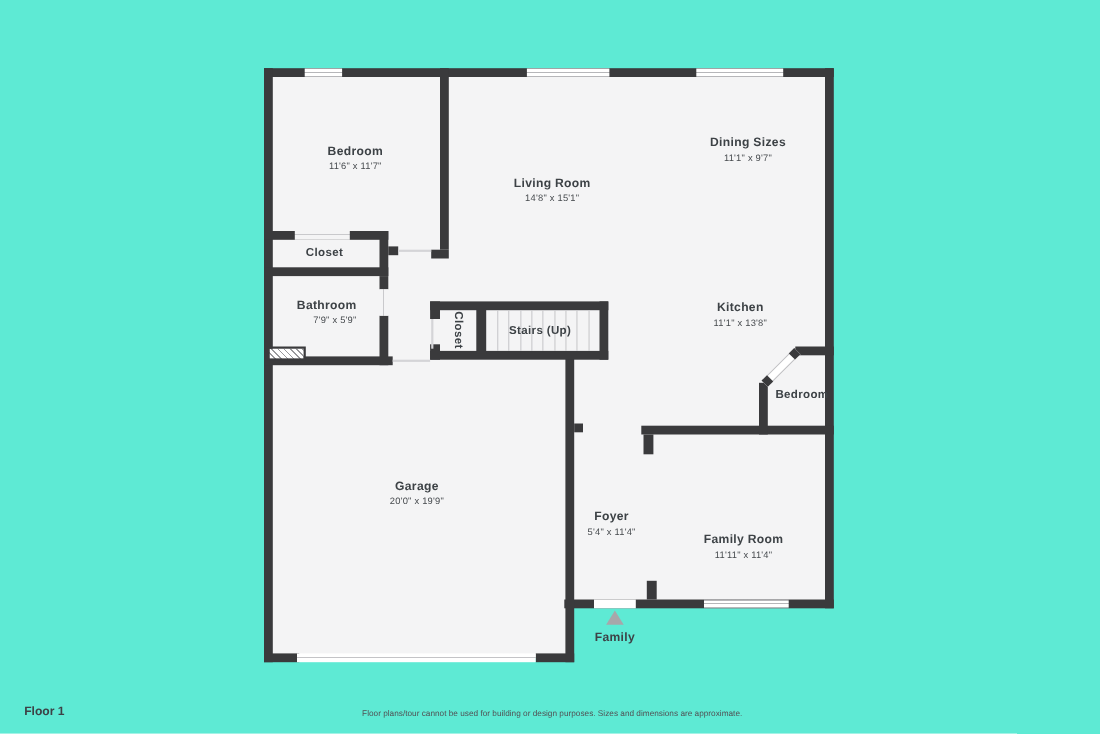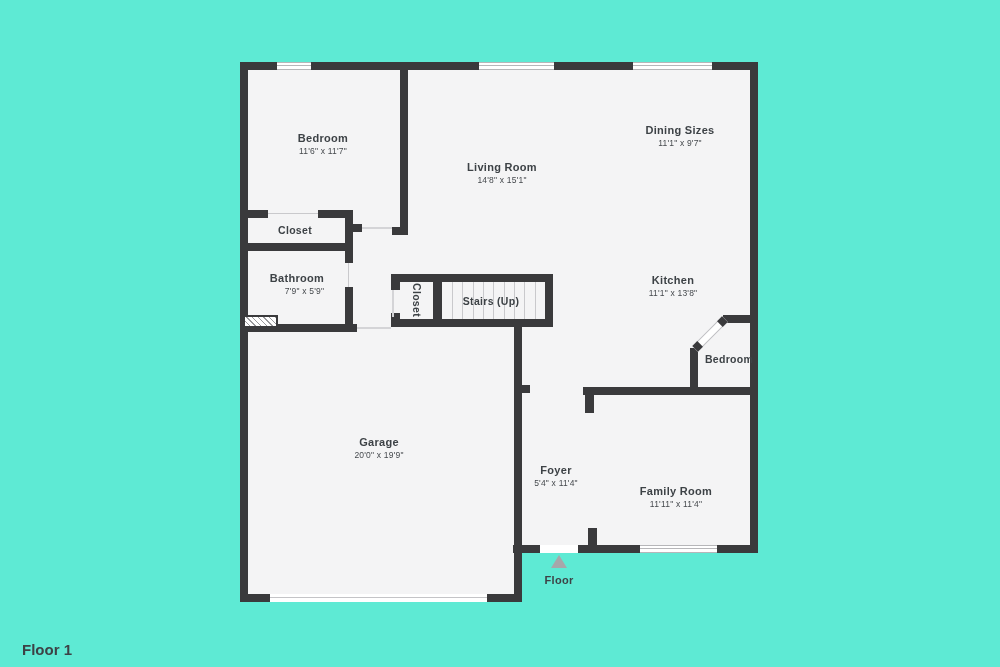--- a/index.html
+++ b/index.html
@@ -24,21 +24,21 @@
   .small-name{font-size:10.5px;}
   .vertical{transform:translate(-50%,-50%) rotate(90deg);}
   .shower{position:absolute;left:243px;top:315px;width:35px;height:13px;border:2px solid #3a3a3c;box-sizing:border-box;
           background:repeating-linear-gradient(45deg,#ffffff 0 3px,#99999c 3px 4px);}
   .diag-door{position:absolute;left:689px;top:330px;width:42px;height:8px;transform:rotate(-45deg);
              background:#ffffff;border:1px solid #c0c0c3;box-sizing:border-box;}
   .diag-cap{position:absolute;top:-1px;width:7px;height:8px;background:#3a3a3c;}
   .cap-l{left:-1px;} .cap-r{right:-1px;}
   .entry-arrow{position:absolute;left:551px;top:555px;width:0;height:0;
                border-left:8px solid transparent;border-right:8px solid transparent;border-bottom:13px solid #a7a7aa;}
-  .floor-label{position:absolute;left:22px;top:641px;font-size:15px;font-weight:600;color:#3d4246;}
+  .floor-label{position:absolute;left:22px;top:641px;font-size:11px;font-weight:600;color:#3d4246;}
   .disclaimer{position:absolute;left:502px;top:648px;transform:translate(-50%,-50%);
               font-size:7.5px;color:#515154;white-space:nowrap;}
 </style>
 </head>
 <body>
 
 <div id="stage">
 
   <div class="floor" style="left:244px;top:66px;width:510px;height:483px;"></div>
   <div class="floor" style="left:244px;top:66px;width:273px;height:532px;"></div>
@@ -146,17 +146,18 @@
   </div>
   <div class="label" style="left:556px;top:476px;">
     <div class="room-name">Foyer</div>
     <div class="room-dims">5'4" x 11'4"</div>
   </div>
   <div class="label" style="left:676px;top:470px;margin-top:27px;">
     <div class="room-name">Family Room</div>
     <div class="room-dims">11'11" x 11'4"</div>
   </div>
   <div class="label" style="left:559px;top:580px;">
-    <div class="room-name">Floor</div>
+    <div class="room-name">Family</div>
   </div>
 
   <div class="floor-label">Floor 1</div>
+  <div class="disclaimer">Floor plans/tour cannot be used for building or design purposes. Sizes and dimensions are approximate.</div>
 </div>
 
 </body></html>

